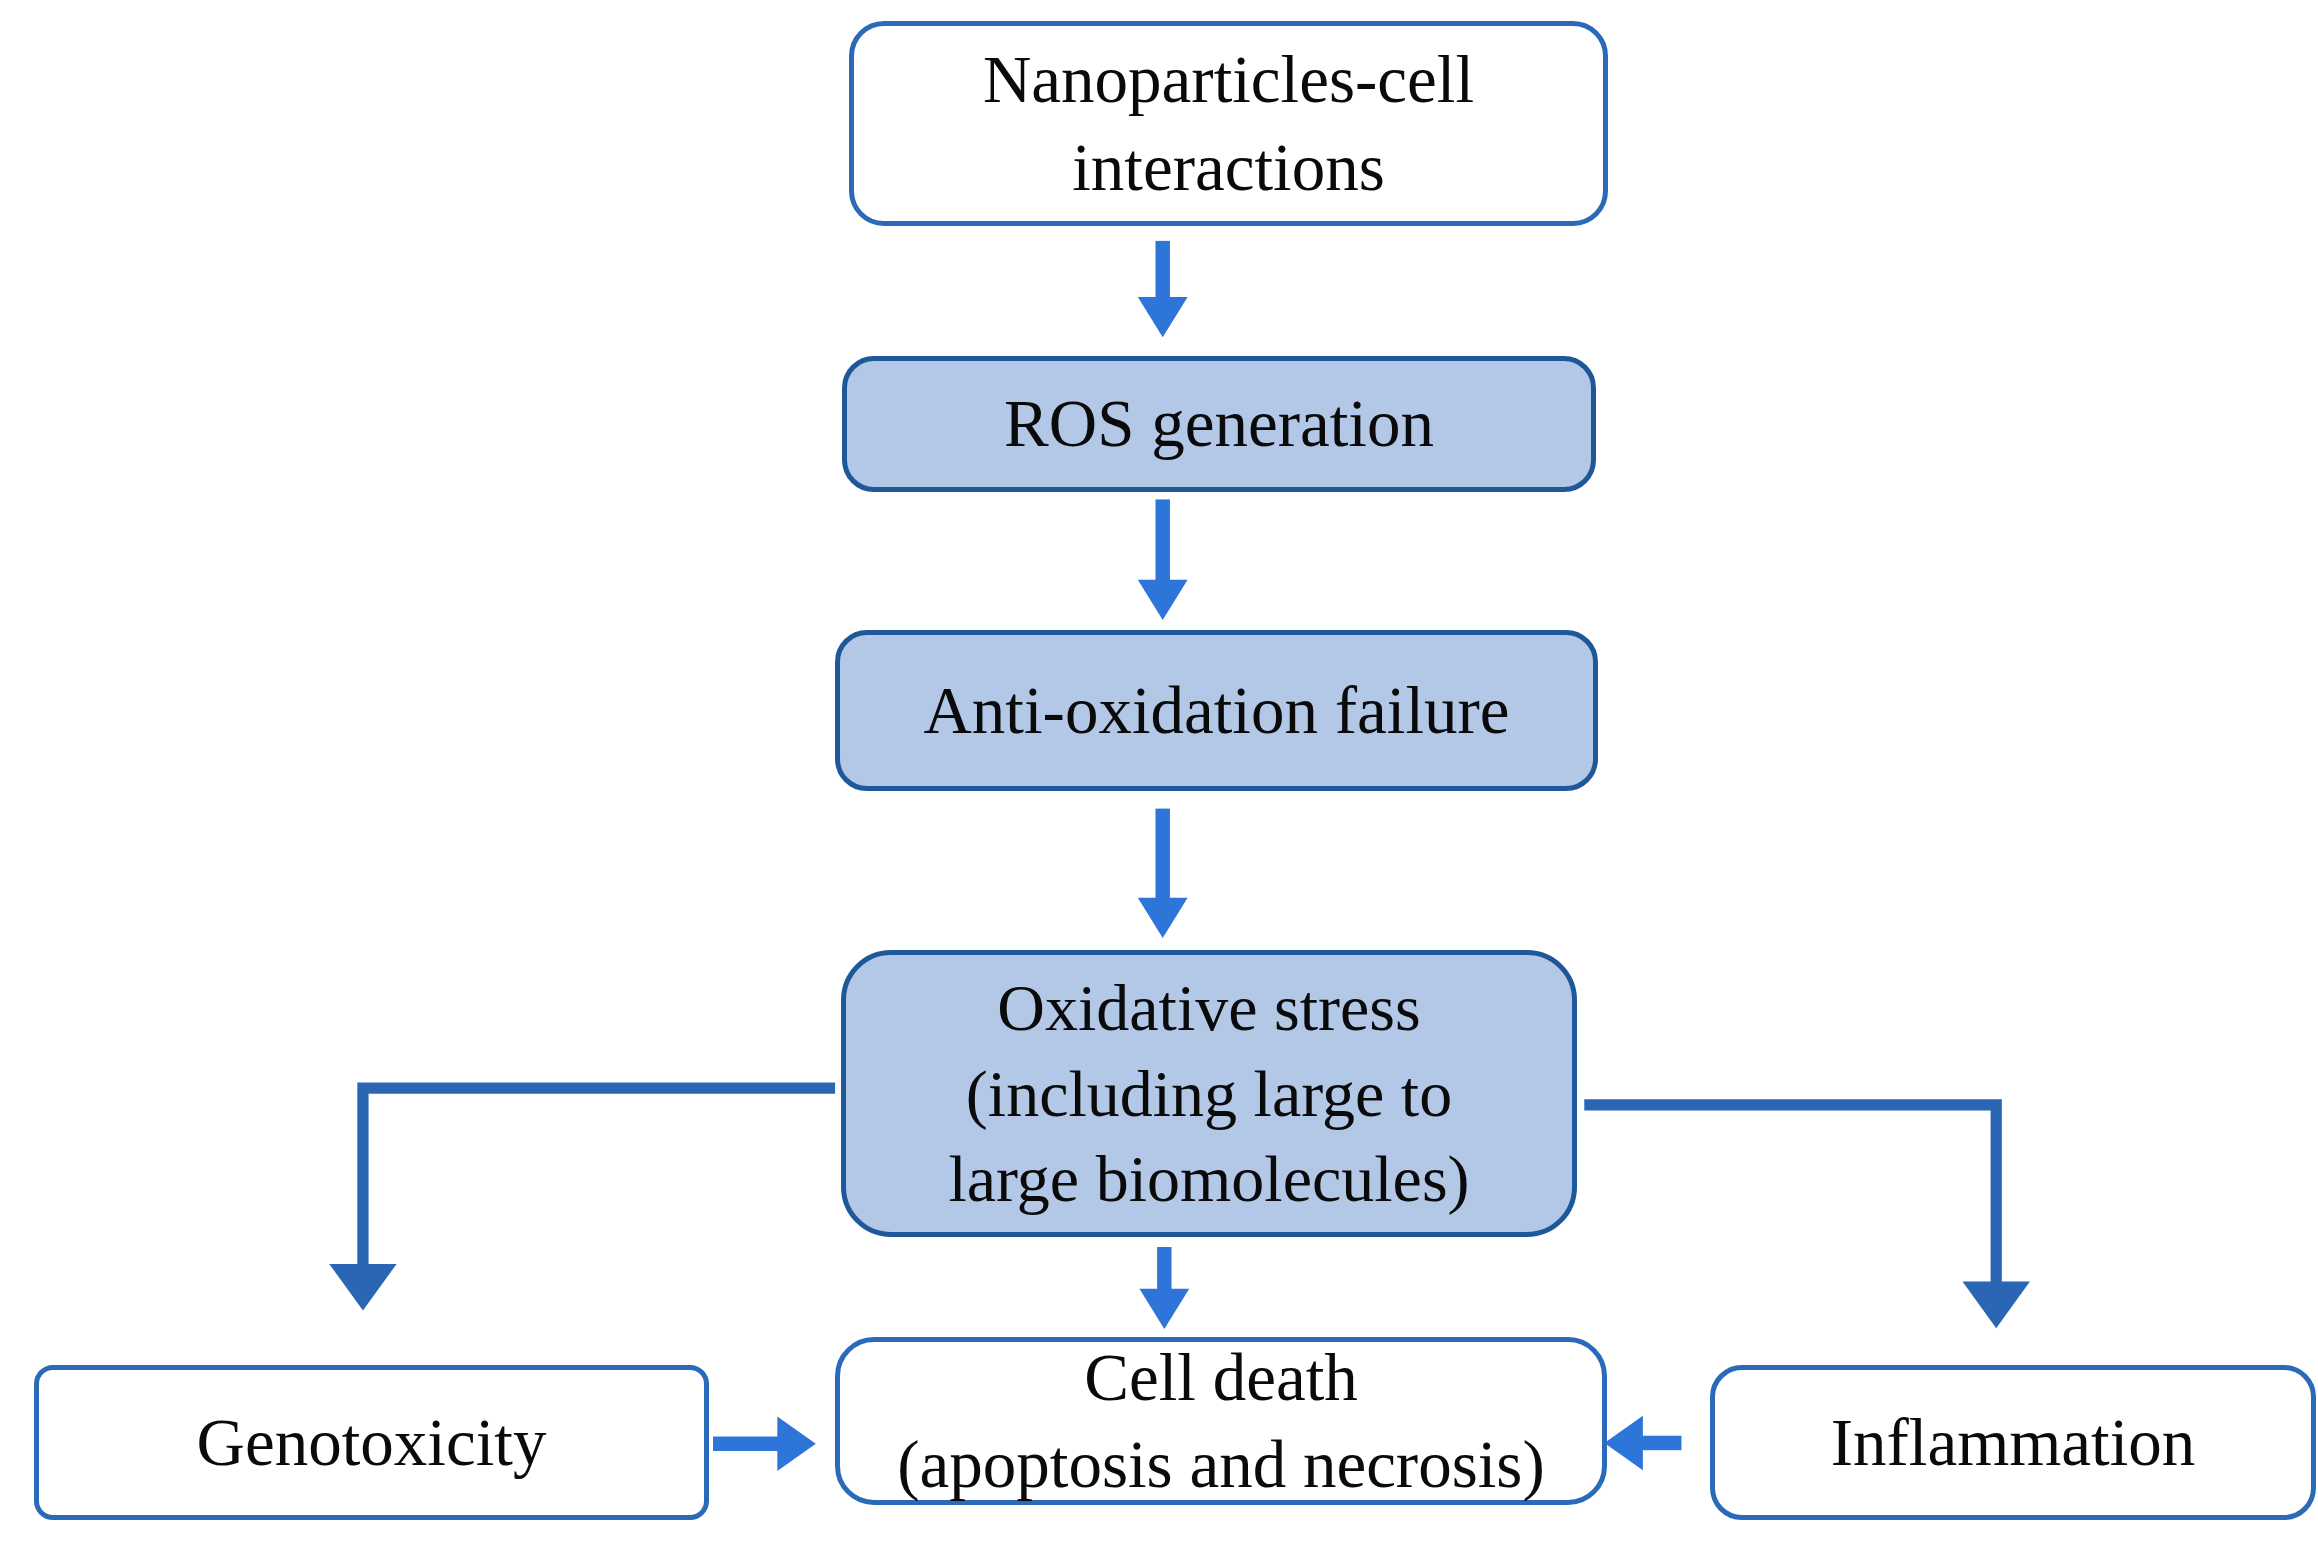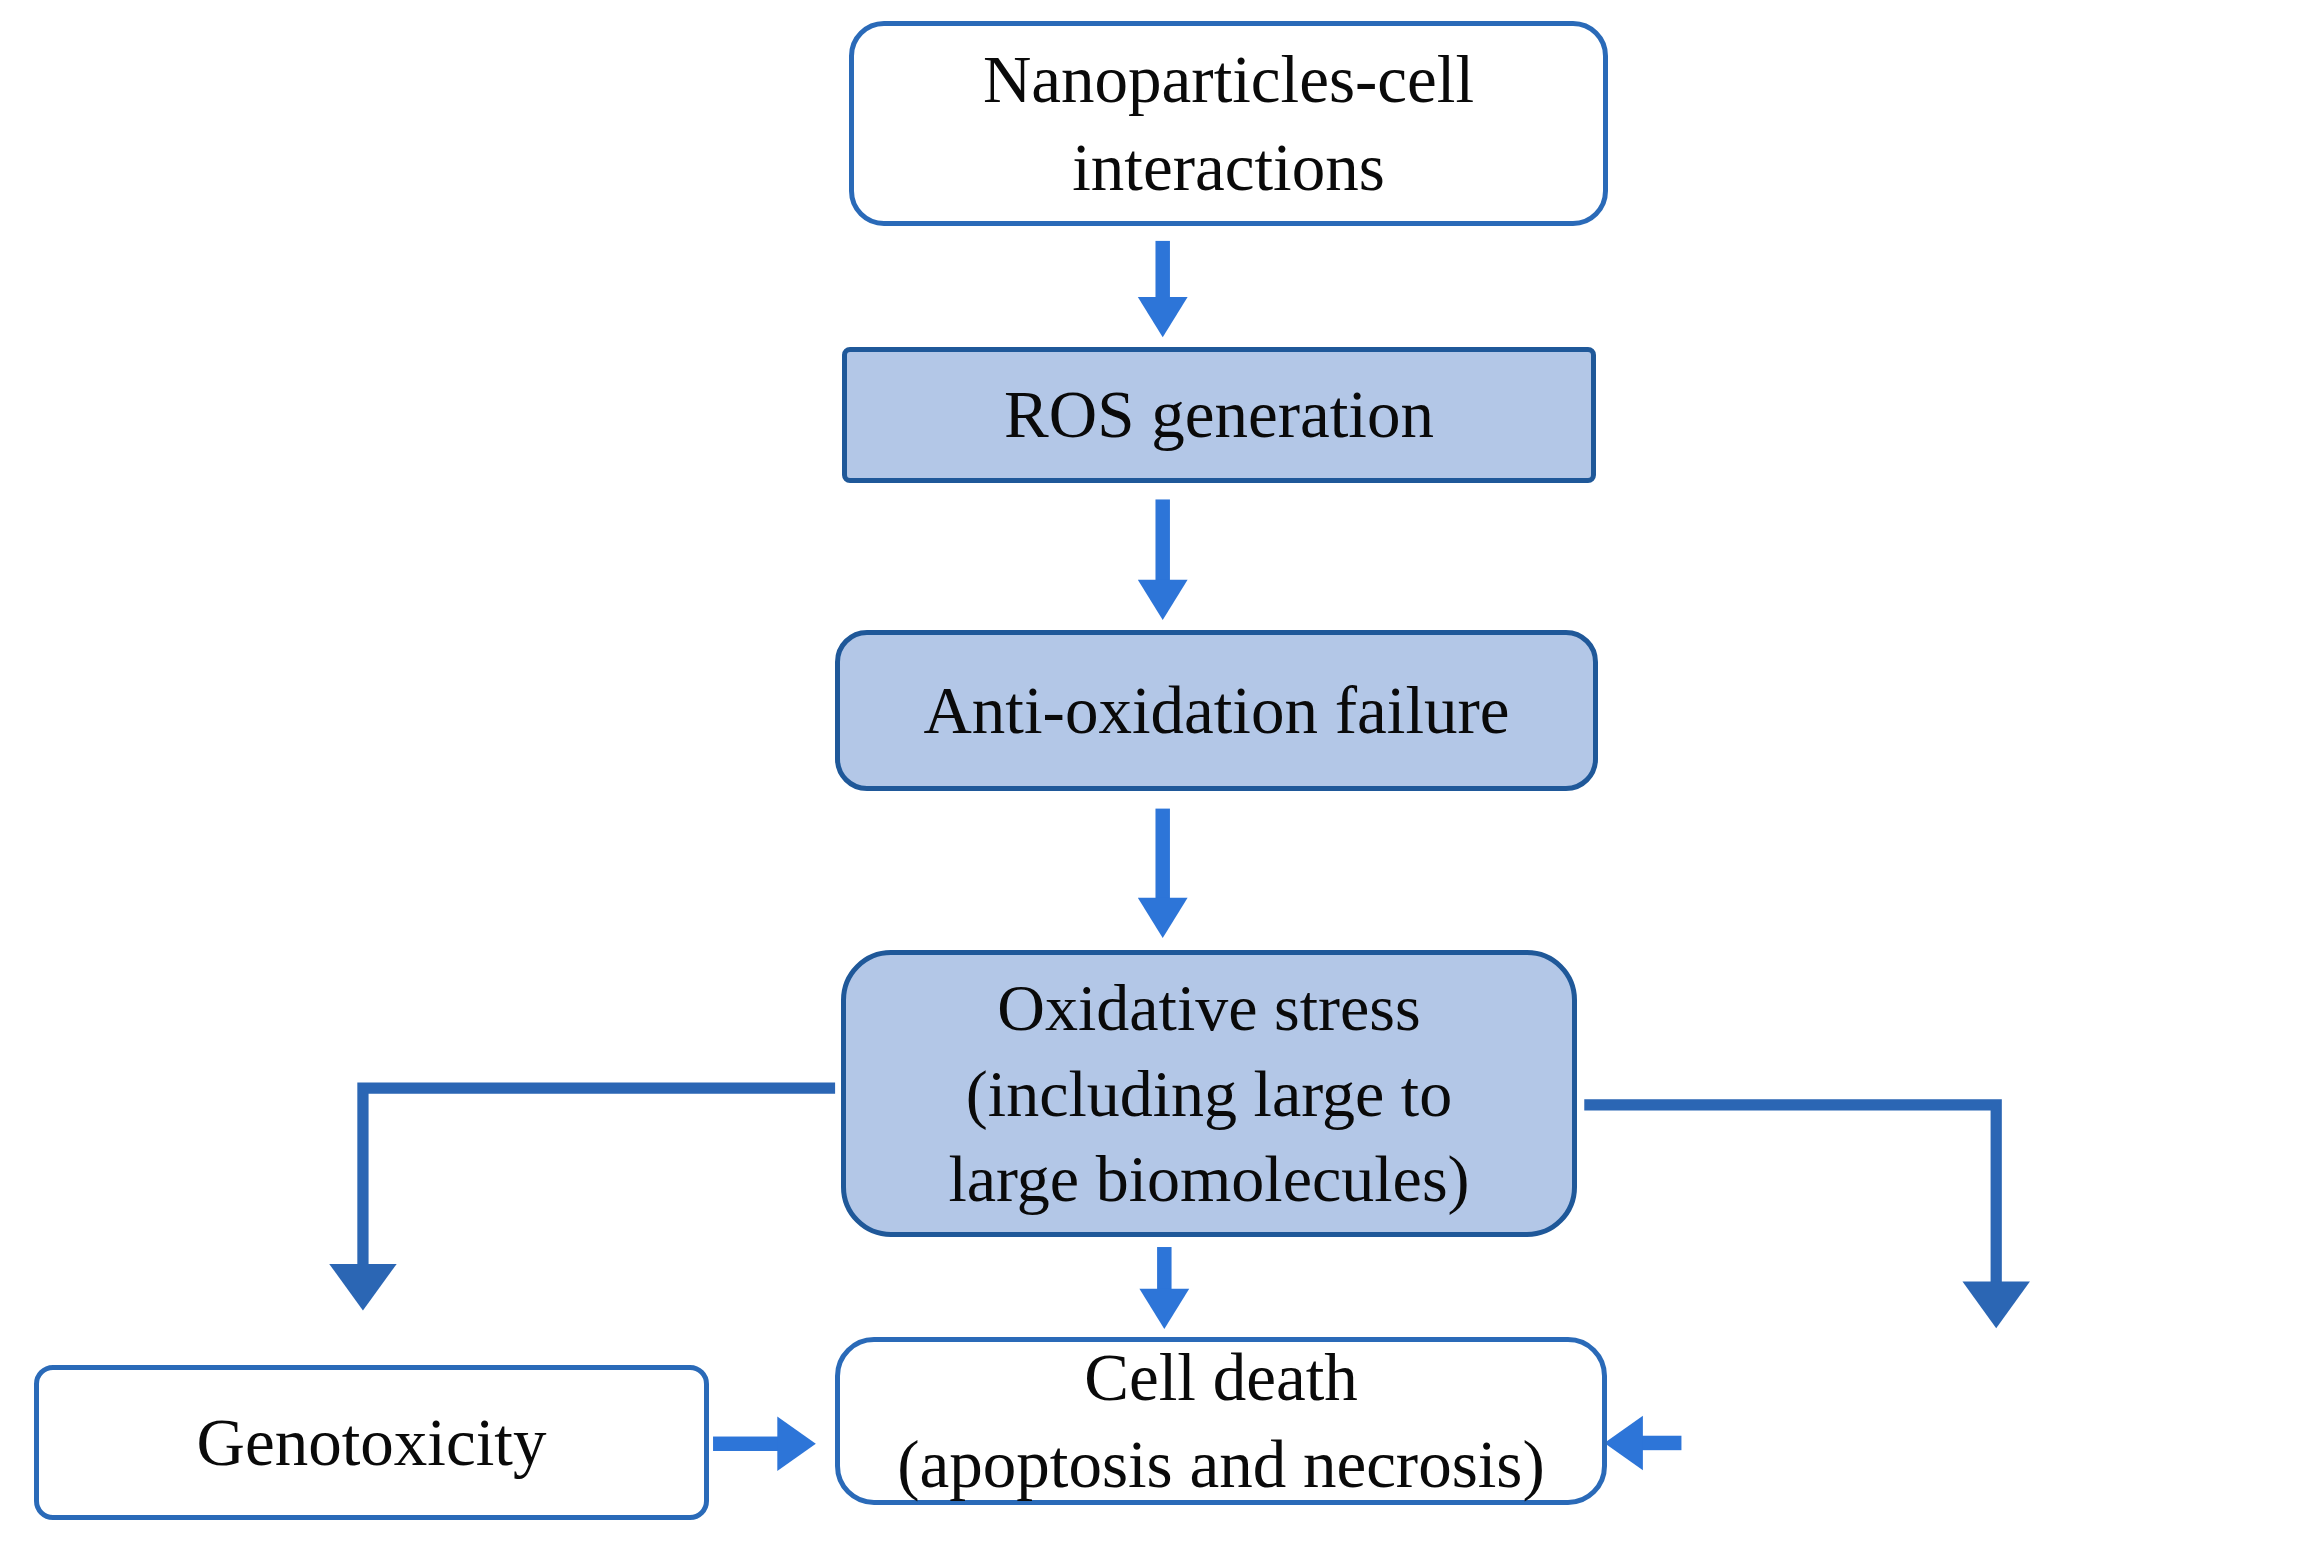--- a/index.html
+++ b/index.html
@@ -40,21 +40,21 @@
     margin-left: 8px;
   }
   .node.filled {
     background: var(--box-fill-blue, #b3c7e7);
     border-color: var(--border-dark, #1f5899);
   }
   .node-line { display: block; white-space: nowrap; }
 
   
   .n-nano        { left: 841px; top: 21px;   width: 759px; height: 205px; border-radius: 35px; }
-  .n-ros         { left: 834px; top: 347px;  width: 754px; height: 136px; border-radius: 8px; align-items: center; }
+  .n-ros         { left: 834px; top: 356px;  width: 754px; height: 136px; border-radius: 32px; align-items: center; }
   .n-anti        { left: 827px; top: 630px;  width: 763px; height: 161px; border-radius: 32px; }
   .n-oxid        { left: 833px; top: 950px; width: 736px; height: 287px; border-radius: 50px; font-size: 66px; }
   .n-genotox     { left: 26px;   top: 1365px; width: 675px; height: 155px; border-radius: 19px; }
   .n-celldeath   { left: 827px; top: 1337px; width: 772px; height: 168px; border-radius: 39px; }
   .n-inflam      { left: 1702px; top: 1365px; width: 606px; height: 155px; border-radius: 32px; }
 
   .arrow-bright { fill: var(--arrow-bright, #2d75d8); }
   .branch-line  { stroke: var(--branch-dark, #2b66b4); stroke-width: 14px; fill: none; }
   .branch-head  { fill: var(--branch-dark, #2b66b4); }
 </style>
@@ -123,15 +123,18 @@
 
   <div class="node n-genotox">
     <span class="node-line">Genotoxicity</span>
   </div>
 
   <div class="node n-celldeath">
     <span class="node-line">Cell death</span>
     <span class="node-line">(apoptosis and necrosis)</span>
   </div>
 
+  <div class="node n-inflam">
+    <span class="node-line">Inflammation</span>
+  </div>
 
 </div>
 
 
 </body></html>

